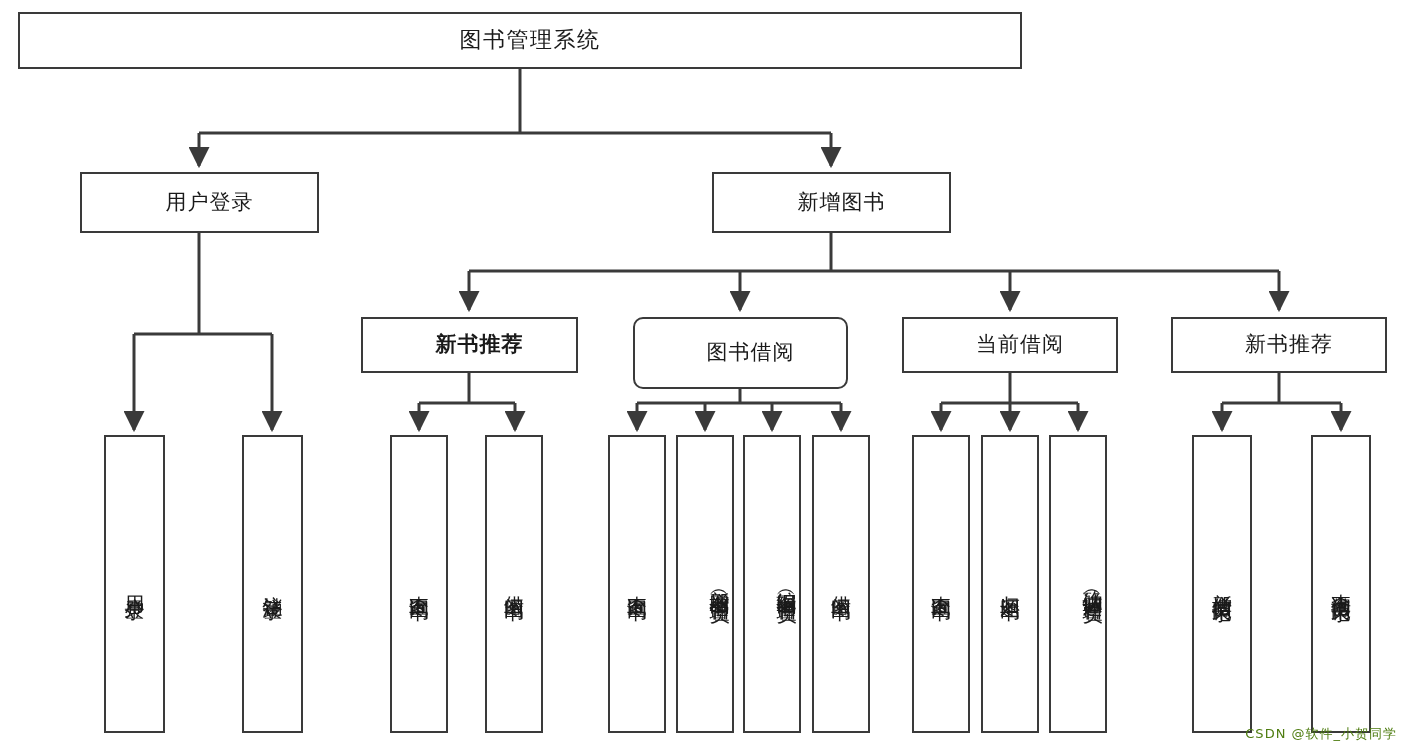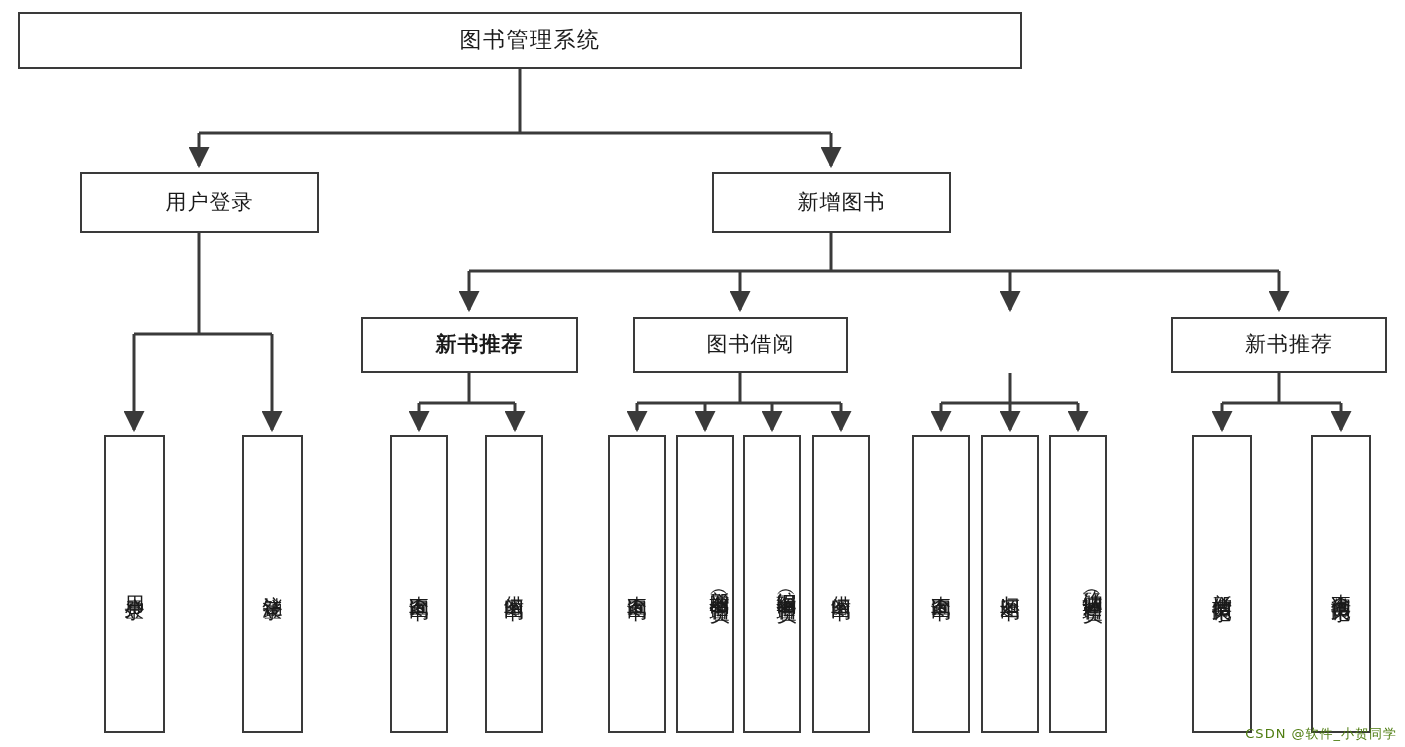--- a/index.html
+++ b/index.html
@@ -138,24 +138,27 @@
   </div>
 
   <div class="node h" style="left:712px; top:172px; width:239px; height:61px;">
     <span>新增图书</span>
   </div>
 
   <div class="node h" style="left:361px; top:317px; width:217px; height:56px;font-weight:bold;">
     <span>新书推荐</span>
   </div>
 
-  <div class="node h" style="left:633px; top:317px; width:215px; height:56px;">
+  <div class="node h" style="left:633px; top:317px; width:215px; height:72px;border-radius:10px;">
     <span>图书借阅</span>
   </div>
 
+  <div class="node h" style="left:902px; top:317px; width:216px; height:56px;">
+    <span>当前借阅</span>
+  </div>
 
   <div class="node h" style="left:1171px; top:317px; width:216px; height:56px;">
     <span>新书推荐</span>
   </div>
 
   <div class="node v midalign" style="left:104px; top:435px; width:61px; height:298px;">
     <span>用户登录</span>
   </div>
 
   <div class="node v midalign" style="left:242px; top:435px; width:61px; height:298px;">

